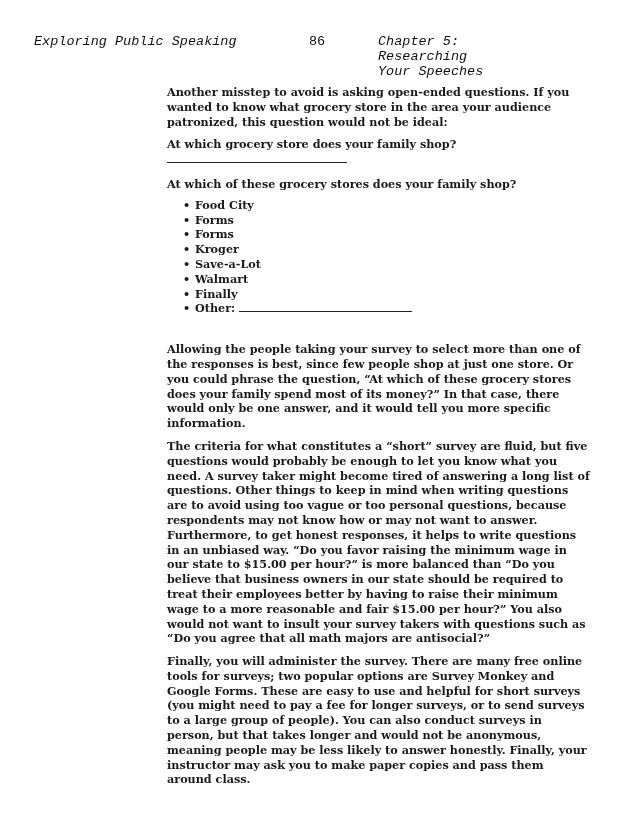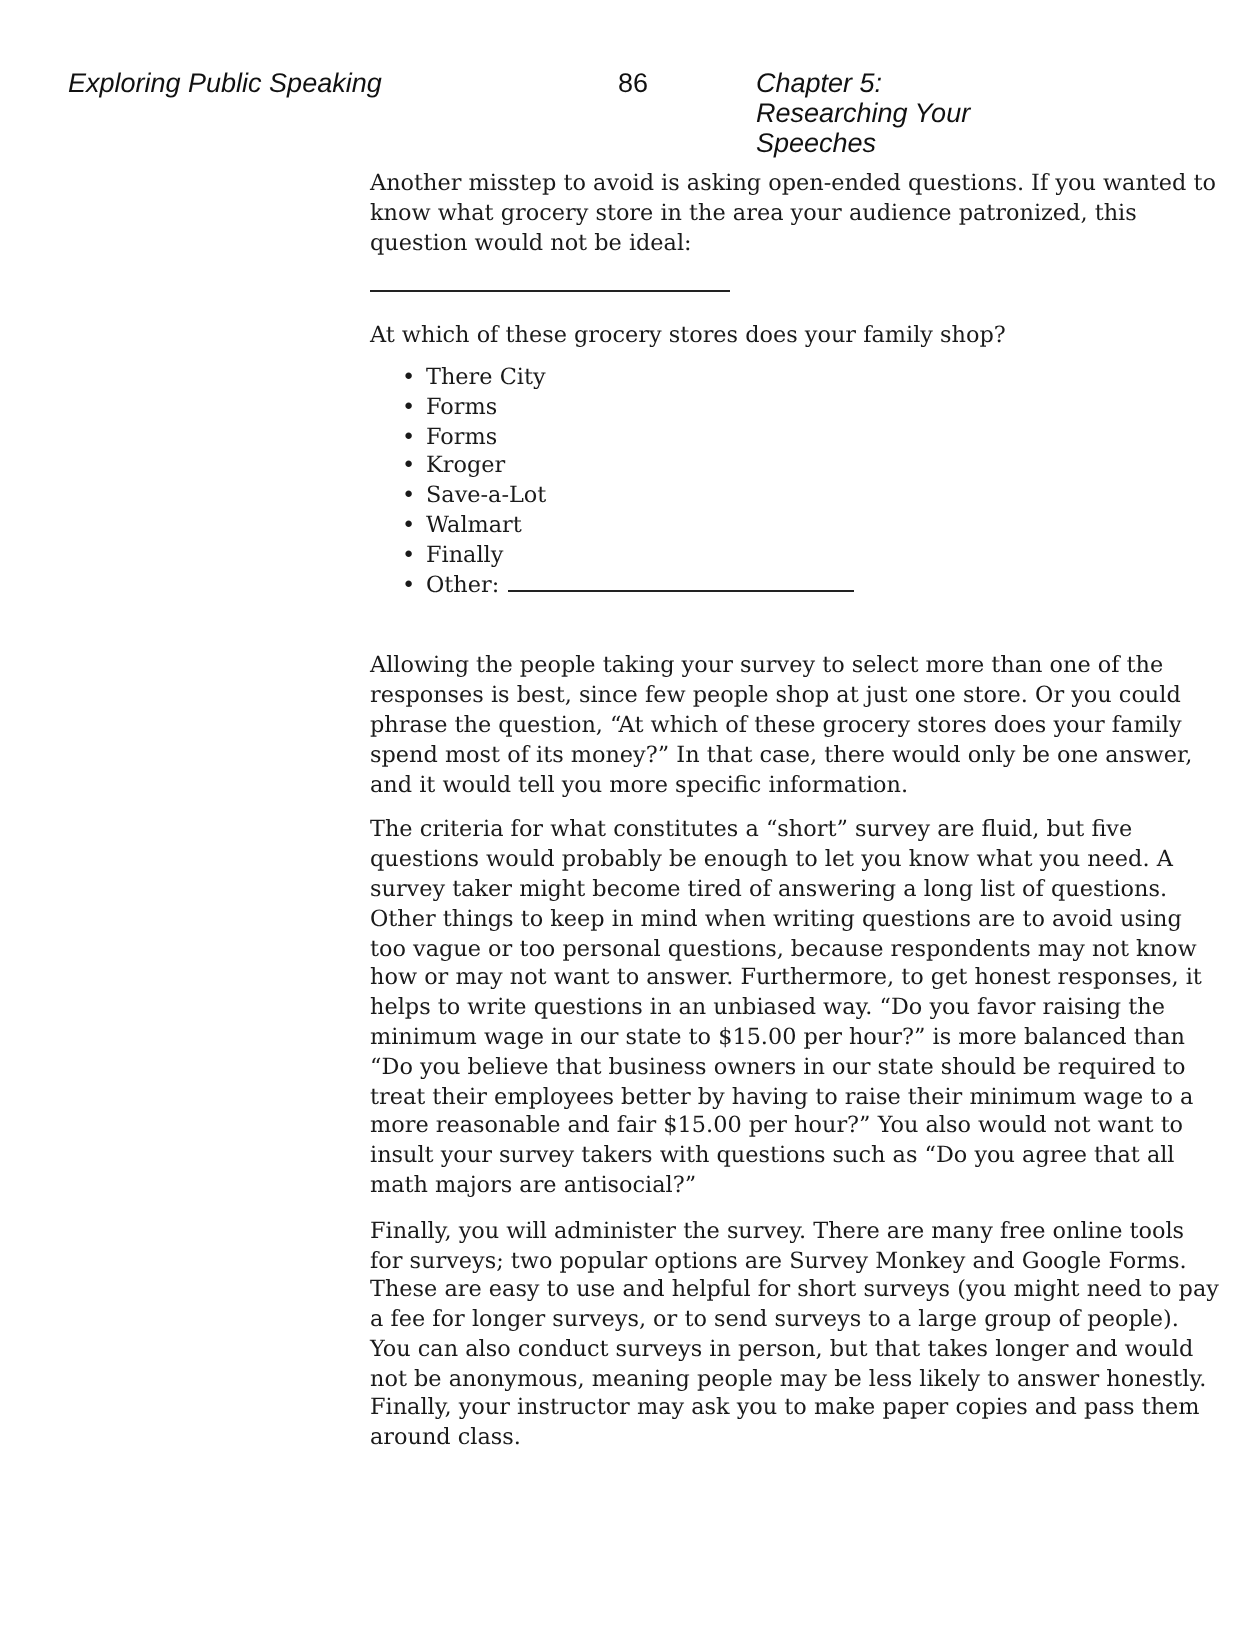--- a/index.html
+++ b/index.html
@@ -1,46 +1,47 @@
 <!DOCTYPE html>
 <html><head>
 <meta charset="utf-8">
 <style>
   html, body { margin: 0; padding: 0; background: #ffffff; }
   body { width: 630px; height: 815px; position: relative; overflow: hidden; color: #1a1a1a; }
   .header { position: absolute; top: 34px; left: 0; width: 502px; height: 20px;
-    font-family: Liberation Sans, sans-serif; font-size: 13.5px; color: #111; }
+    font-family: Liberation Mono, monospace; font-size: 13.5px; color: #111; }
   .header .left { position: absolute; left: 34px; font-style: italic; }
   .header .center { position: absolute; left: 309px; }
   .header .right { position: absolute; left: 378px; font-style: italic; }
-  .body { position: absolute; left: 185px; top: 85px; width: 425px;
-    font-family: "DejaVu Serif", serif; font-size: 11.2px; line-height: 14.8px; color: #1a1a1a; }
+  .body { position: absolute; left: 167px; top: 85px; width: 425px;
+    font-family: "DejaVu Serif", serif; font-size: 11.2px; line-height: 14.8px; color: #1a1a1a; font-weight: bold; }
   .body p { margin: 0 0 8px 0; }
   .blank { display: inline-block; width: 180px; border-bottom: 1px solid #222; height: 8px; margin-bottom: 10px; }
   ul.options { list-style: none; margin: 0 0 0 0; padding: 0 0 0 16px; }
   ul.options li { position: relative; padding-left: 12px; line-height: 14.8px; }
   ul.options li .bullet { position: absolute; left: 0; top: 0; }
   .other-blank { display: inline-block; width: 173px; border-bottom: 1px solid #222; height: 9px; vertical-align: baseline; margin-left: 4px; }
   .gap { height: 26px; }
 </style>
 </head>
 <body>
 
 <div class="header">
   <span class="left">Exploring Public Speaking</span>
   <span class="center">86</span>
   <span class="right">Chapter 5: Researching Your Speeches</span>
 </div>
 
 <div class="body">
   <p>Another misstep to avoid is asking open-ended questions. If you wanted to know what grocery store in the area your audience patronized, this question would not be ideal:</p>
+  <p style="margin-bottom:2px;">At which grocery store does your family shop?</p>
   <div class="blank"></div>
   <p style="margin-bottom:6px;">At which of these grocery stores does your family shop?</p>
   <ul class="options">
-    <li><span class="bullet">•</span><span>There City</span></li>
+    <li><span class="bullet">•</span><span>Food City</span></li>
     <li><span class="bullet">•</span><span>Forms</span></li>
     <li><span class="bullet">•</span><span>Forms</span></li>
     <li><span class="bullet">•</span><span>Kroger</span></li>
     <li><span class="bullet">•</span><span>Save-a-Lot</span></li>
     <li><span class="bullet">•</span><span>Walmart</span></li>
     <li><span class="bullet">•</span><span>Finally</span></li>
     <li><span class="bullet">•</span><span>Other:</span><span class="other-blank"></span></li>
   </ul>
   <div class="gap"></div>
   <p>Allowing the people taking your survey to select more than one of the responses is best, since few people shop at just one store. Or you could phrase the question, “At which of these grocery stores does your family spend most of its money?” In that case, there would only be one answer, and it would tell you more specific information.</p>

